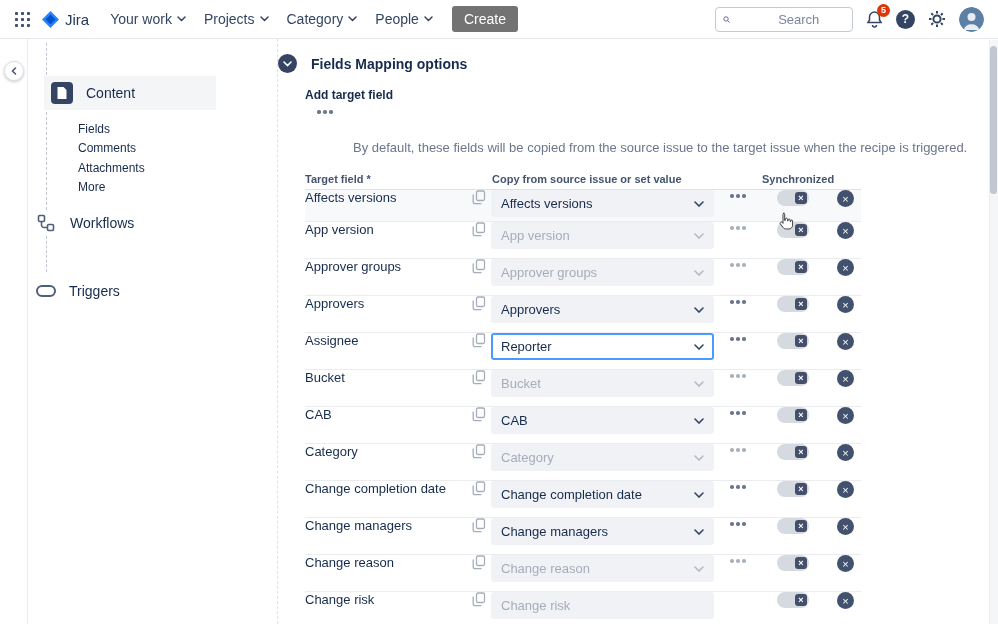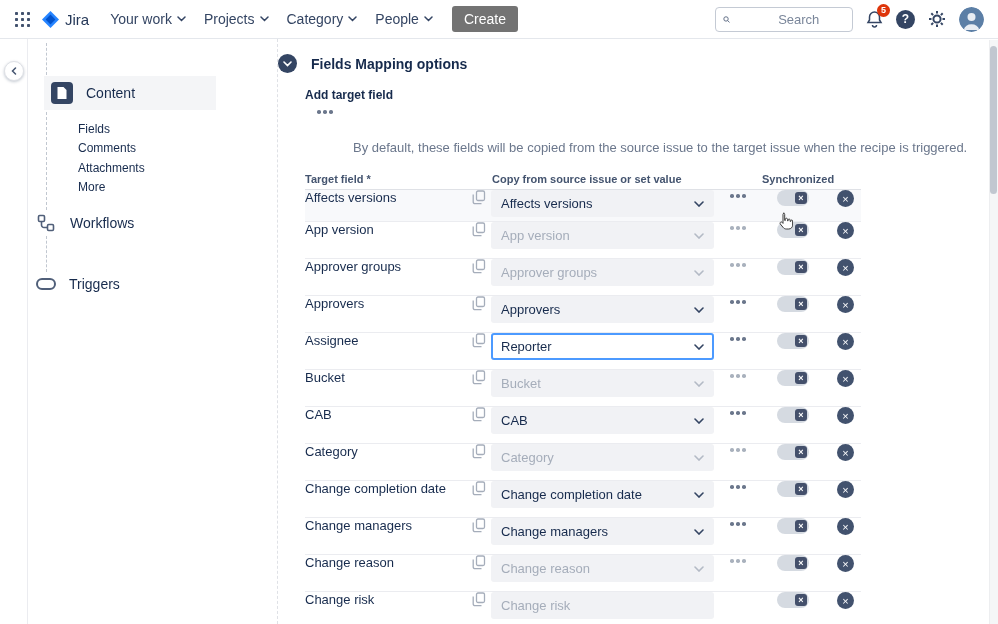--- a/index.html
+++ b/index.html
@@ -38,21 +38,21 @@
   .tree-line { position:absolute; left:18px; width:0; border-left:1px dashed #C1C7D0; }
   .tl-1 { top:4px; height:32px; }
   .tl-2 { top:73px; height:98px; }
   .tl-3 { top:197px; height:36px; }
   .content-row { position:absolute; top:37px; left:16px; width:172px; height:34px; background:#F4F5F7; display:flex; align-items:center; gap:13px; padding-left:7px; }
   .content-icon { width:22px; height:22px; border-radius:4px; background:#344563; display:flex; align-items:center; justify-content:center; flex:none; }
   .side-label { font-size:14px; font-weight:500; color:#172B4D; }
   .side-children { position:absolute; top:80px; left:50px; font-size:12px; color:#172B4D; }
   .side-child { height:19.5px; display:flex; align-items:center; cursor:pointer; }
   .workflows-row { position:absolute; top:172px; left:7px; height:24px; display:flex; align-items:center; gap:13px; cursor:pointer; }
-  .triggers-row { position:absolute; top:233px; left:7px; height:24px; display:flex; align-items:center; gap:13px; cursor:pointer; }
+  .triggers-row { position:absolute; top:240px; left:7px; height:24px; display:flex; align-items:center; gap:13px; cursor:pointer; }
   .triggers-icon { width:20px; height:12px; border:2px solid #505F79; border-radius:7px; margin-left:1px; flex:none; }
 
   
   .content { flex:1; position:relative; }
   .fm-header { position:absolute; top:15px; left:0; display:flex; align-items:center; gap:14px; }
   .fm-collapse { width:19px; height:19px; border-radius:50%; background:#344563; border:none; display:flex; align-items:center; justify-content:center; padding:0; }
   .fm-title { font-size:14px; font-weight:700; color:#172B4D; }
   .add-label { position:absolute; top:49px; left:27px; font-size:12px; font-weight:700; color:#172B4D; }
   .add-select-row { position:absolute; top:67px; left:27px; display:flex; align-items:center; }
   .add-select { width:162px; height:26px; background:#F1F2F5; border:none; border-radius:3px; display:flex; align-items:center; justify-content:space-between; padding:0 9px; color:#505F79; }

